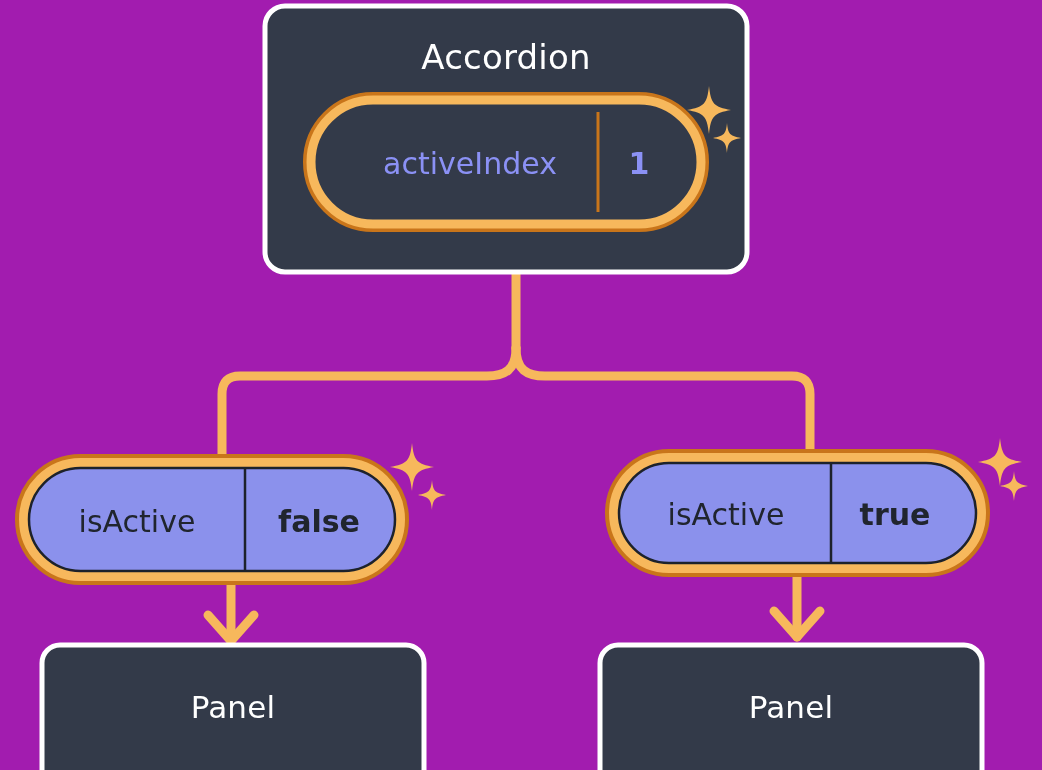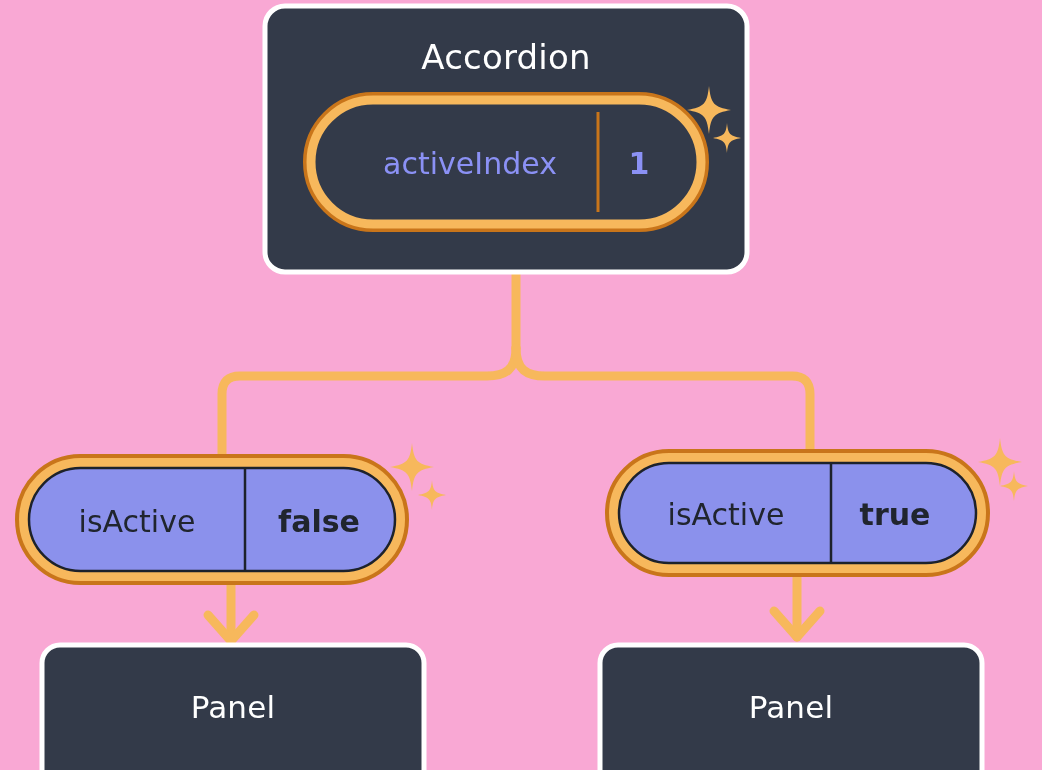--- a/index.html
+++ b/index.html
@@ -10,21 +10,21 @@
   body {
     width: 1042px;
     height: 770px;
     overflow: hidden;
     font-family: "DejaVu Sans", sans-serif;
   }
   #stage {
     position: relative;
     width: 1042px;
     height: 770px;
-    background: #f9a8d4;
+    background: #a21caf;
   }
   #stage svg.layer {
     position: absolute;
     top: 0;
     left: 0;
     width: 1042px;
     height: 770px;
   }
   .node-title {
     font-family: "DejaVu Sans", sans-serif;

